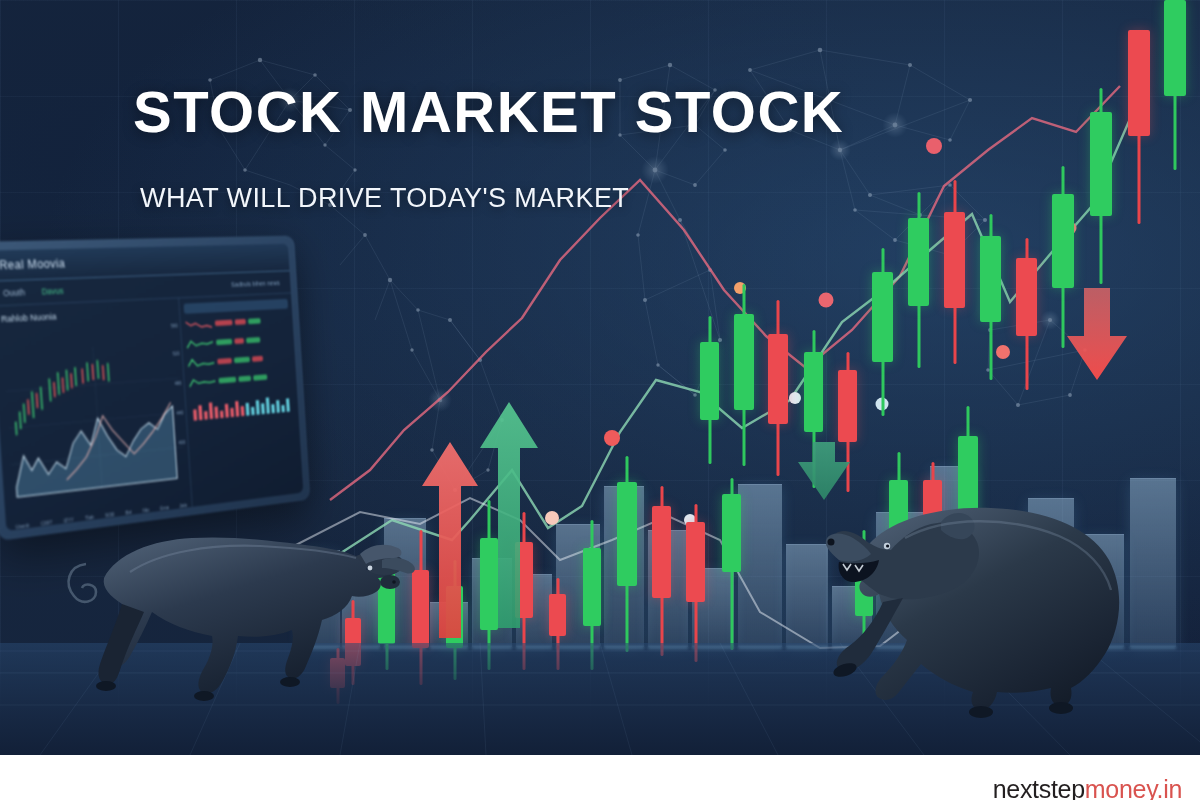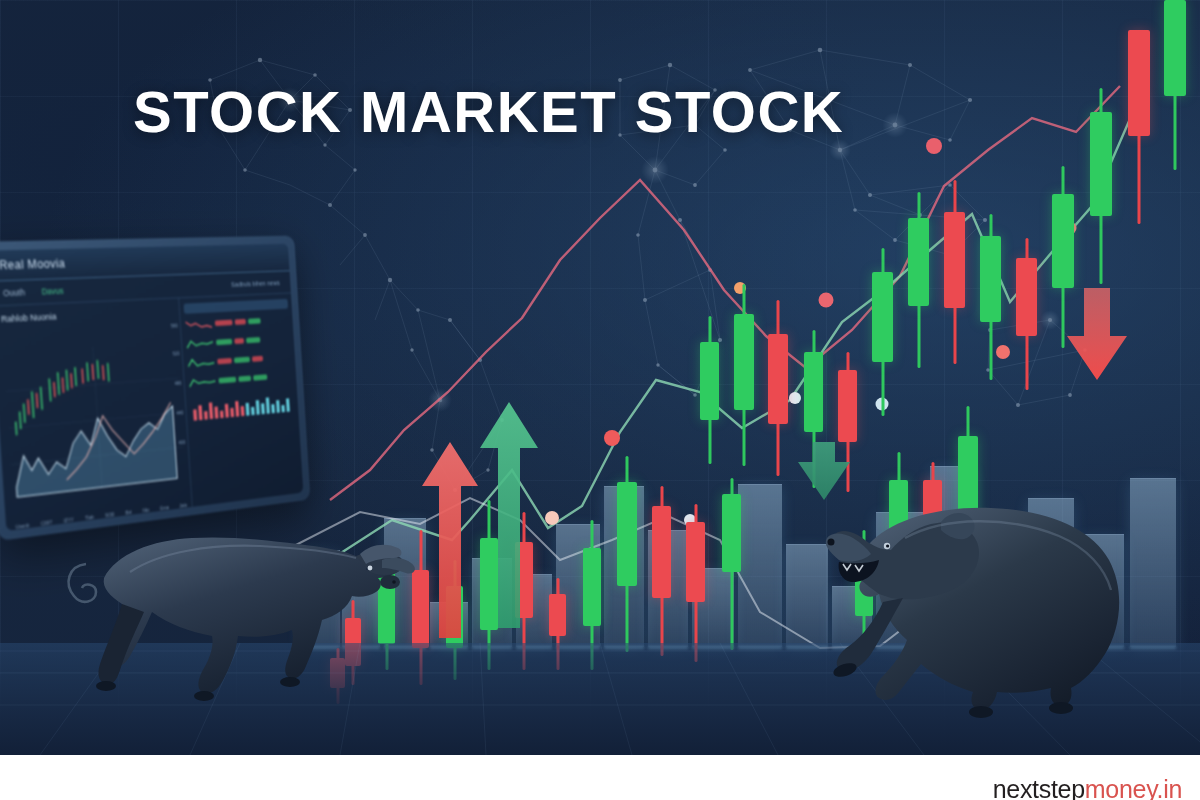--- a/index.html
+++ b/index.html
@@ -672,20 +672,21 @@
                C38,168 42,156 54,148 C68,138 80,122 88,104 Z" fill="#202c3c"></path>
       <ellipse cx="50" cy="172" rx="12" ry="6" fill="#0f1825" transform="rotate(-18 50 172)"></ellipse>
 
       <path d="M110,40 C150,18 214,18 264,38 C292,50 310,70 316,92" fill="none" stroke="#7f92a8" stroke-width="2.4" opacity=".32"></path>
 
       <ellipse cx="186" cy="214" rx="12" ry="6" fill="#0f1825"></ellipse>
       <ellipse cx="266" cy="210" rx="12" ry="6" fill="#0f1825"></ellipse>
     </svg>
 
     <div id="title">STOCK MARKET STOCK</div>
+    <div id="subtitle">WHAT WILL DRIVE TODAY'S MARKET</div>
 
   </div>
 
   <div id="footer">
     <div id="logo"><span class="a">nextstep</span><span class="b">money.in</span></div>
   </div>
 
 </div>
 
 </body></html>

